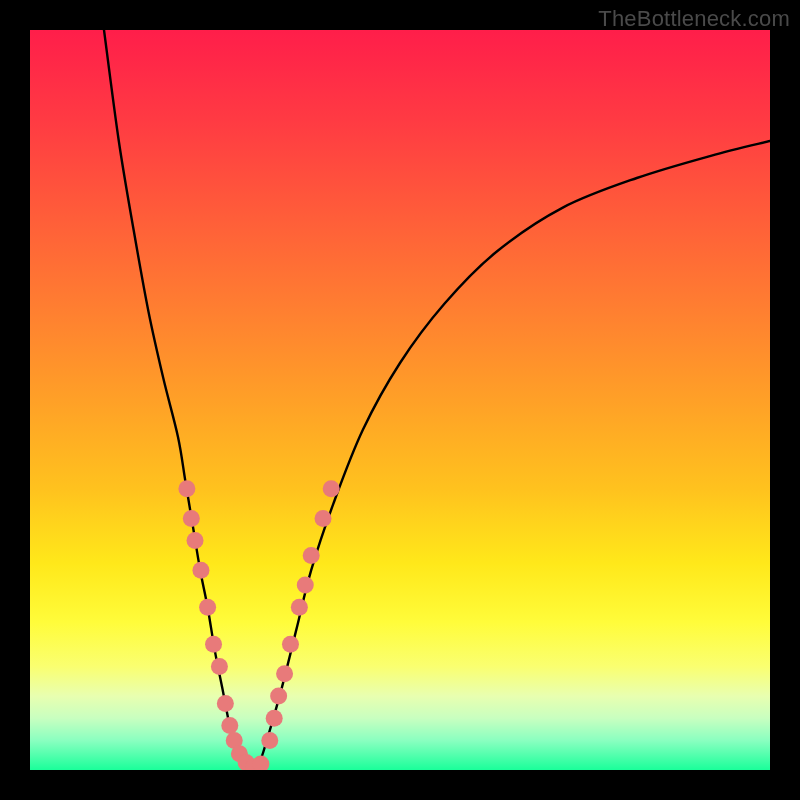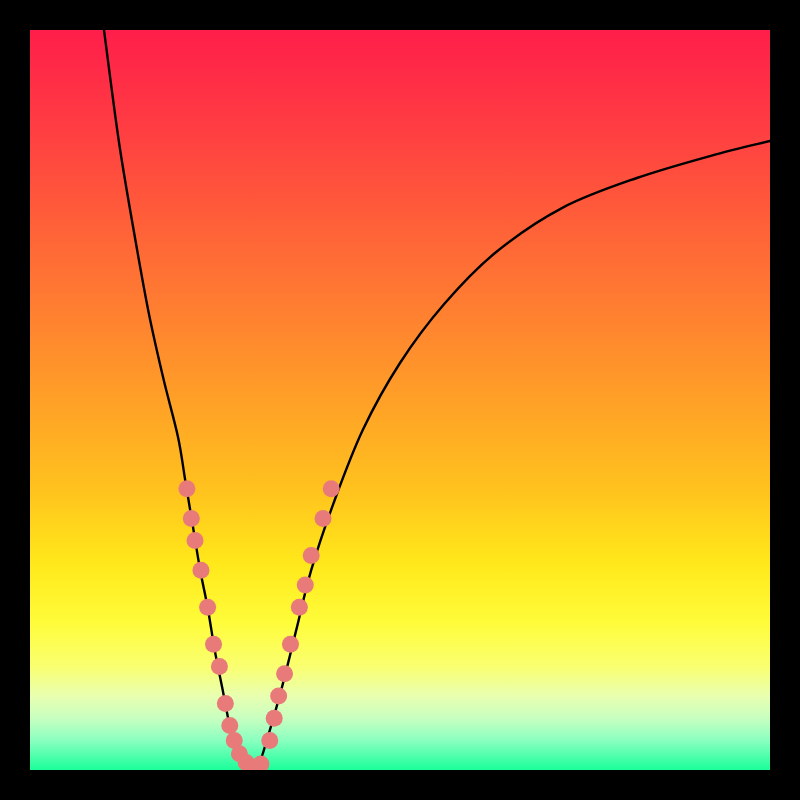--- a/index.html
+++ b/index.html
@@ -86,13 +86,14 @@
           <circle cx="254.55999999999997" cy="643.8" r="8.5" fill="#e87a7a"></circle>
           <circle cx="260.48" cy="614.2" r="8.5" fill="#e87a7a"></circle>
           <circle cx="269.36" cy="577.2" r="8.5" fill="#e87a7a"></circle>
           <circle cx="275.28000000000003" cy="555" r="8.5" fill="#e87a7a"></circle>
           <circle cx="281.2" cy="525.4" r="8.5" fill="#e87a7a"></circle>
           <circle cx="293.04" cy="488.4" r="8.5" fill="#e87a7a"></circle>
           <circle cx="301.18" cy="458.8" r="8.5" fill="#e87a7a"></circle>
         </g>
     </svg>
   </div>
+  <div class="watermark">TheBottleneck.com</div>
 </div>
 
 </body></html>

